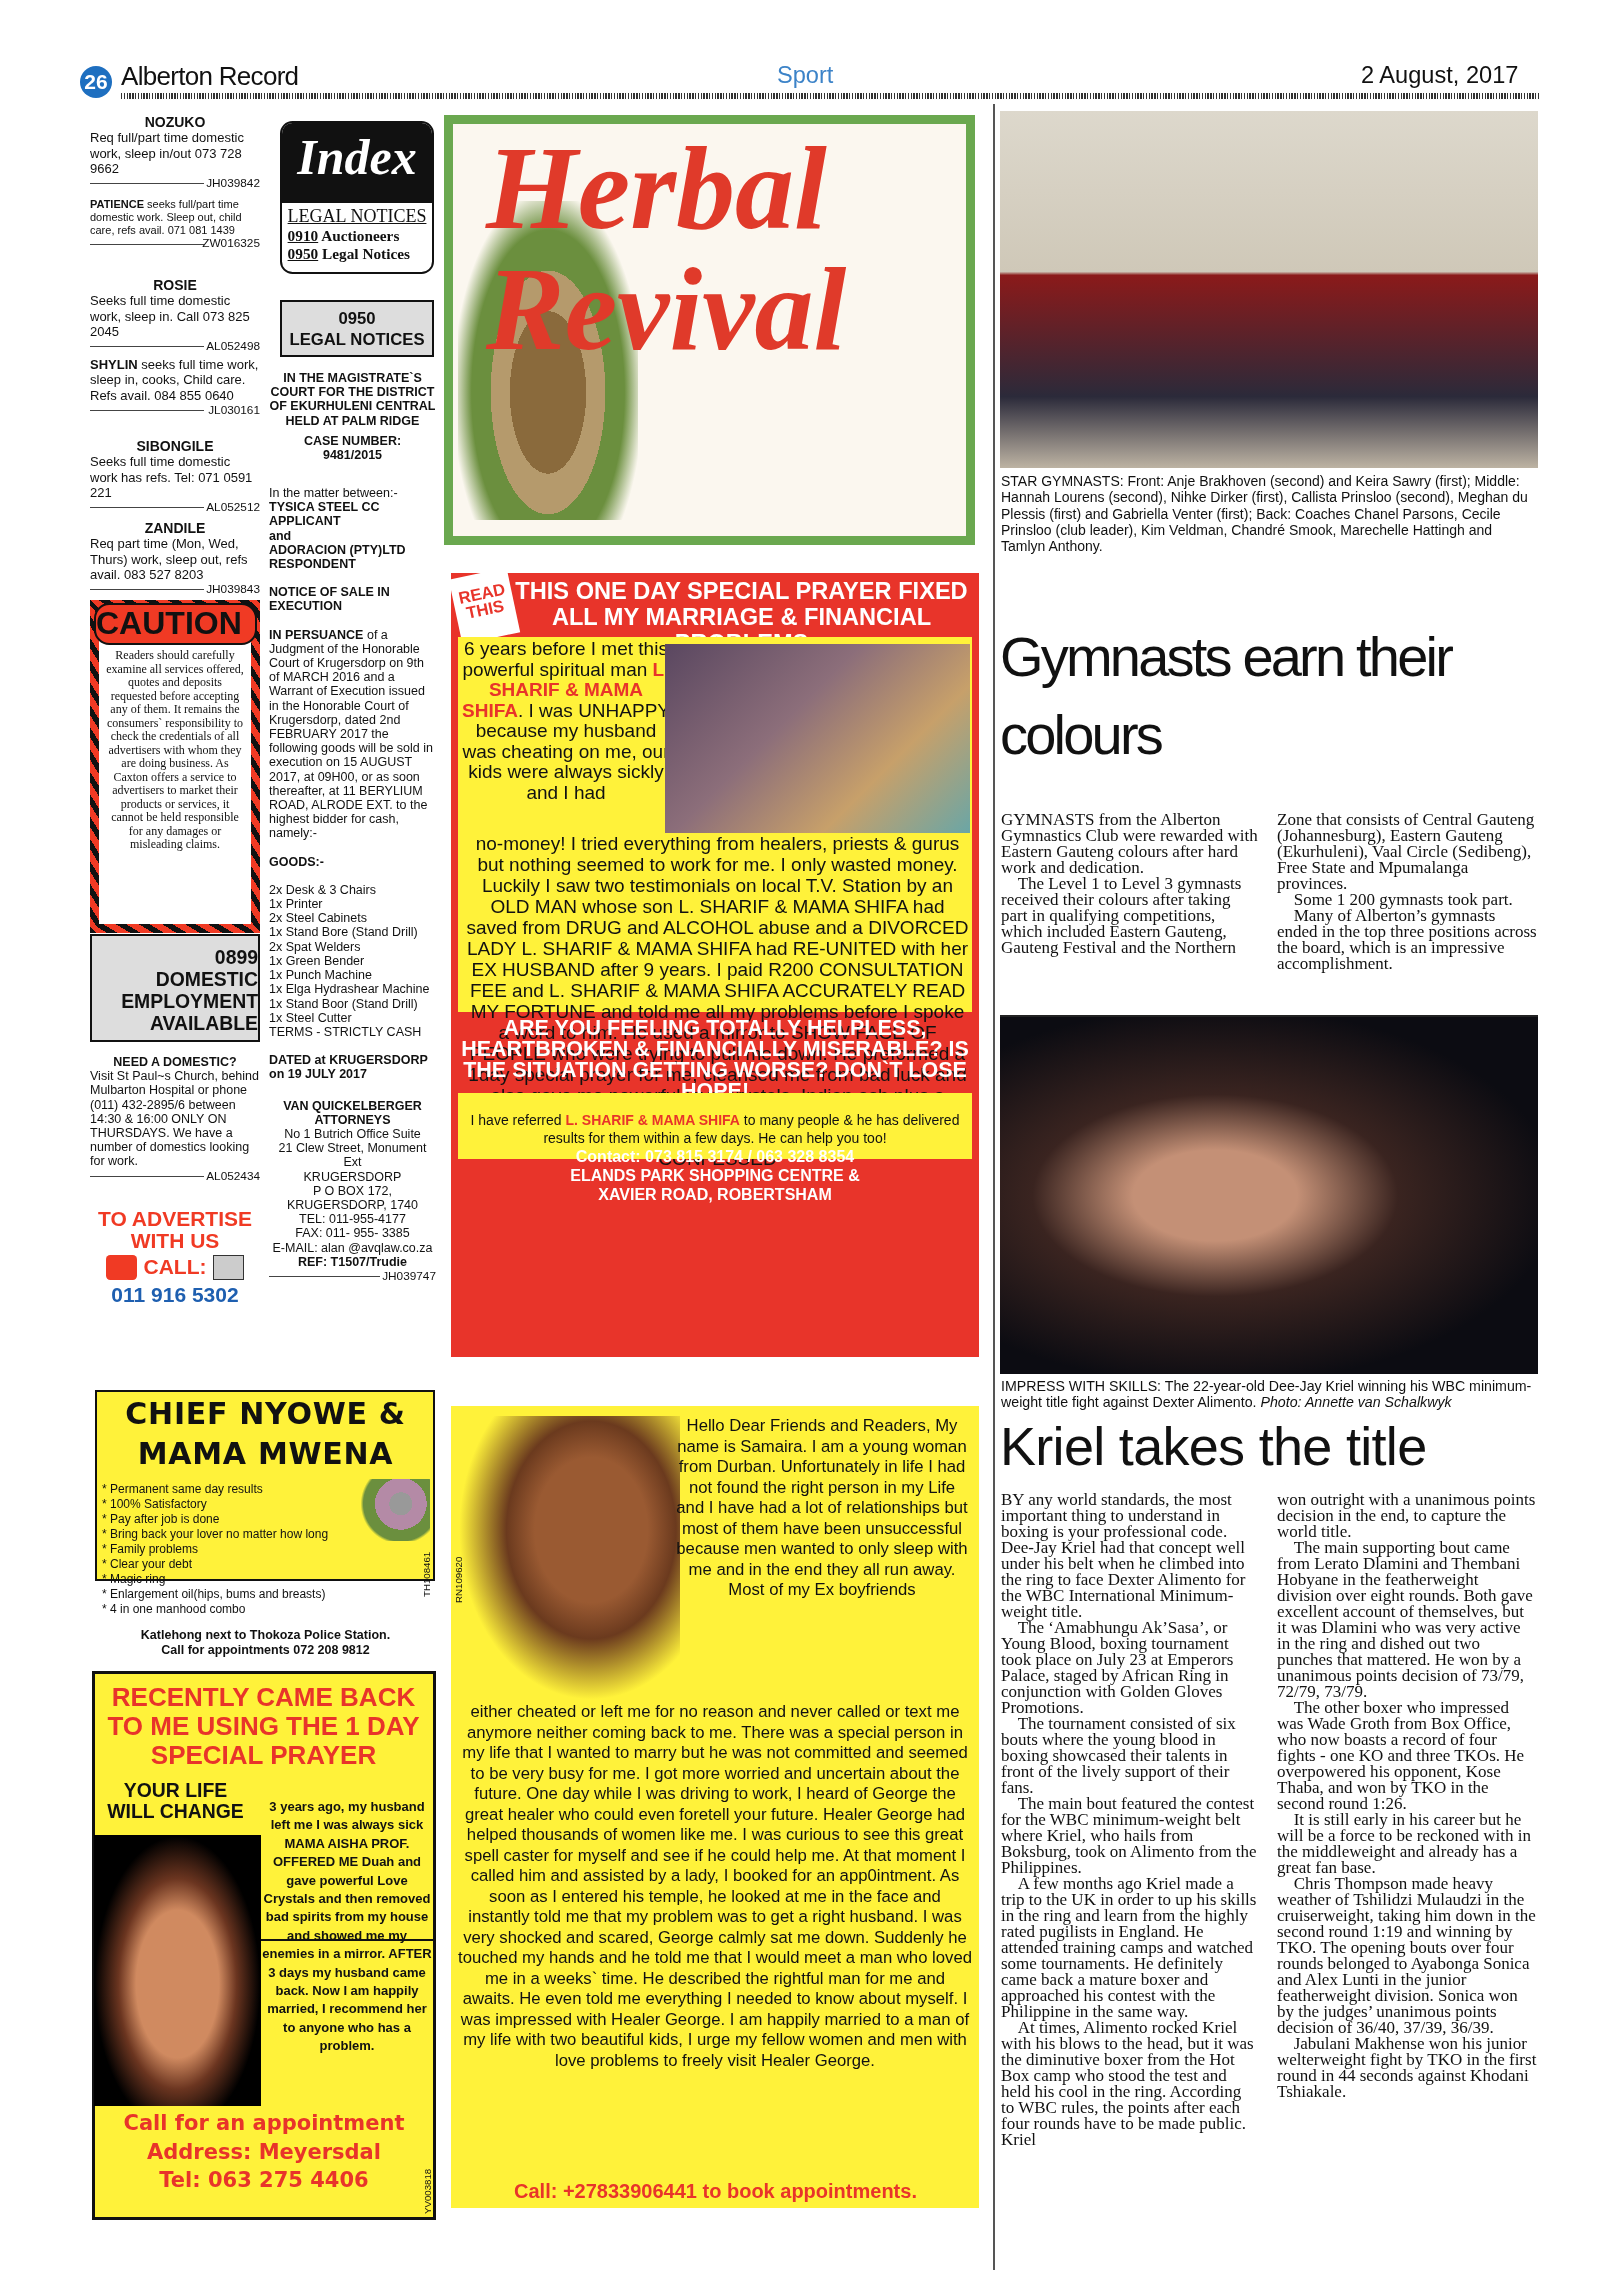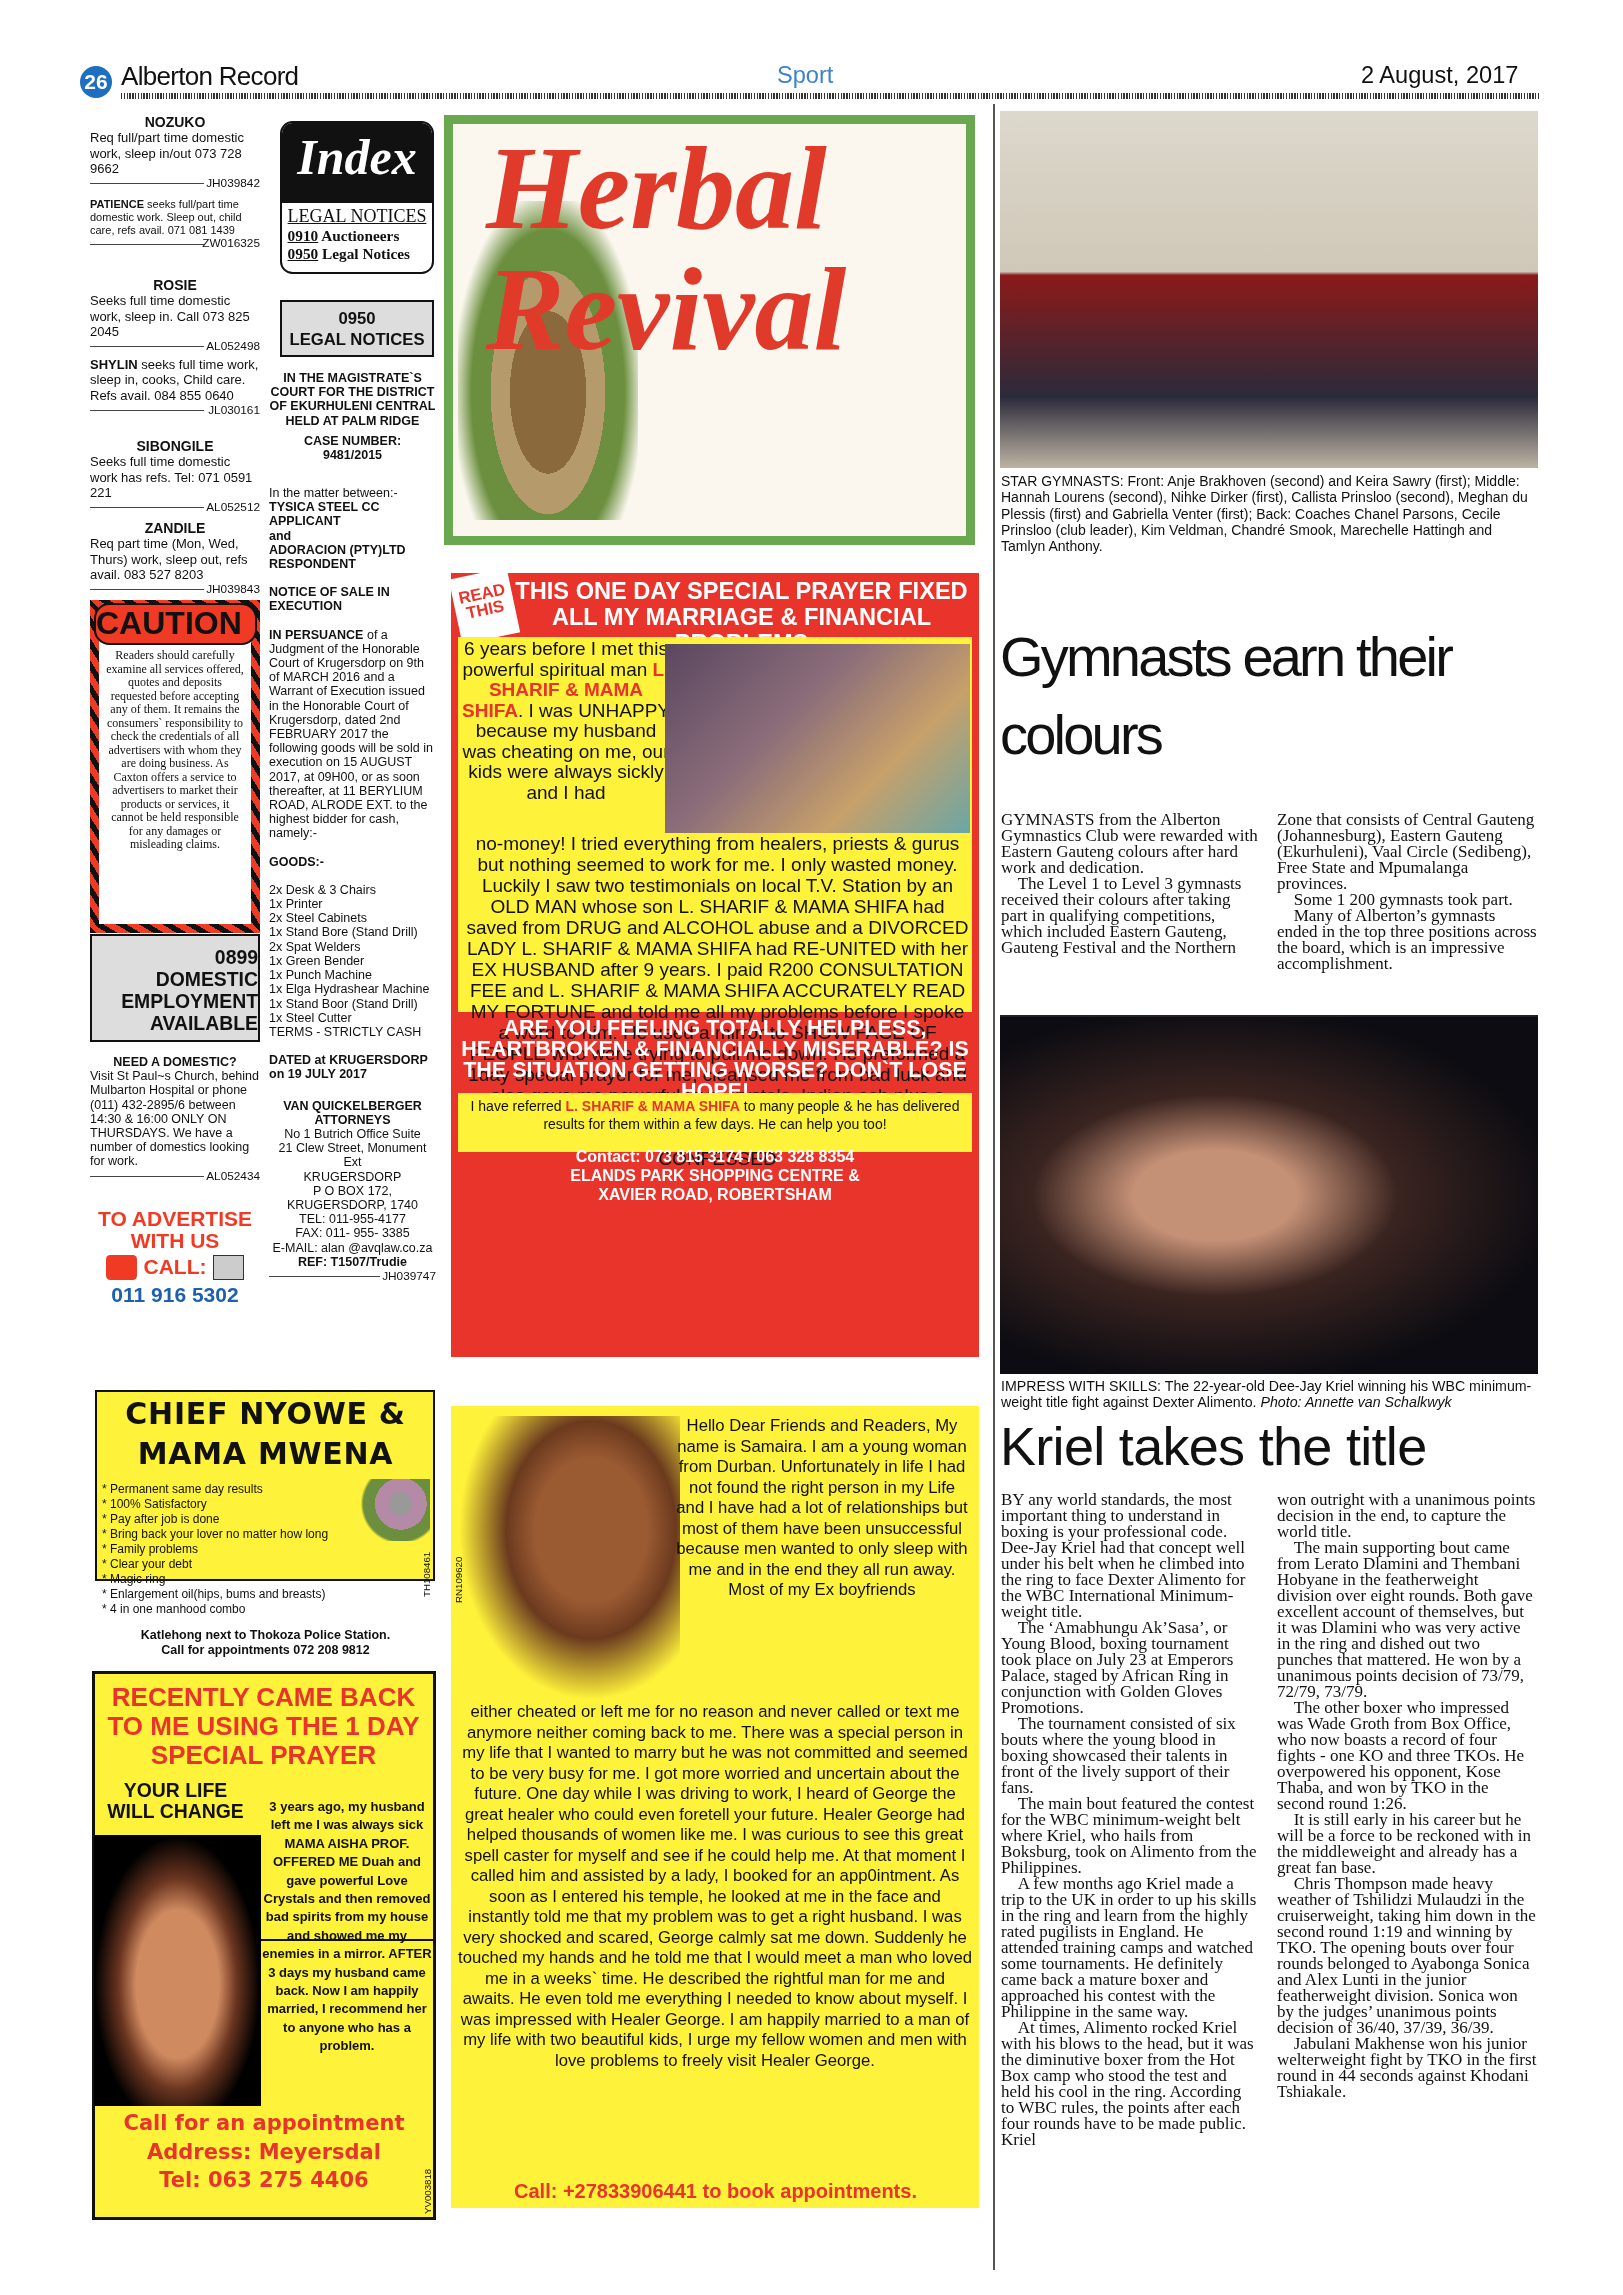--- a/index.html
+++ b/index.html
@@ -46,21 +46,21 @@
   
   .sharif{left:451px;top:573px;width:528px;height:784px;background:#e8342a;}
   .sharif-head{left:507px;top:578px;width:469px;color:#fff;font-weight:bold;font-size:23.6px;line-height:26px;text-align:center;font-family:"Liberation Sans Narrow","Liberation Sans",sans-serif;}
   .readthis{left:455px;top:573px;width:59px;height:66px;background:#fff;color:#e8342a;font-weight:bold;font-size:16.7px;line-height:16.7px;text-align:center;padding-top:12.5px;transform:rotate(-12deg);}
   .sharif-body{left:458px;top:637px;width:514px;height:375px;background:#fff23a;}
   .sharif-left{left:462px;top:639px;width:208px;font-size:19px;line-height:20.5px;text-align:center;}
   .sharif-photo{left:665px;top:644px;width:305px;height:189px;background:linear-gradient(135deg,#5a4760,#8c6e7a 40%,#c7a06a 70%,#6aa6a6);}
   .sharif-rest{left:464px;top:833px;width:507px;font-size:19px;line-height:21px;text-align:center;}
   .red{color:#e8342a;font-weight:bold;}
   .sharif-q{left:458px;top:1018px;width:514px;color:#fff;font-weight:bold;font-size:21.5px;line-height:21px;text-align:center;font-family:"Liberation Sans Narrow","Liberation Sans",sans-serif;}
-  .sharif-ref{left:458px;top:1093px;width:514px;height:59px;background:#fff23a;font-size:14px;line-height:18px;text-align:center;padding-top:4px;}
+  .sharif-ref{left:458px;top:1093px;width:514px;height:66px;background:#fff23a;font-size:14px;line-height:18px;text-align:center;padding-top:18px;}
   .sharif-contact{left:458px;top:1147px;width:514px;color:#fff;font-weight:bold;font-size:16px;line-height:19px;text-align:center;}
 
   
   .nyowe{left:95px;top:1390px;width:340px;height:191px;background:#fff23a;border:2.8px solid #111;}
   .nyowe-title{left:104px;top:1394px;width:323px;font-family:"DejaVu Sans",sans-serif;font-weight:bold;font-size:30px;line-height:40px;text-align:center;letter-spacing:0.7px;}
   .nyowe-list{left:102px;top:1482px;width:278px;font-size:12px;line-height:15px;}
   .nyowe-foot{left:97px;top:1628px;width:337px;font-weight:bold;font-size:12.5px;line-height:15.3px;text-align:center;}
   .nyowe-herb{left:357px;top:1479px;width:73px;height:62px;background:radial-gradient(circle at 60% 40%,#999 0 20%,#b48aa6 20% 45%,#6b8f3e 45% 65%,transparent 70%);}
 
   

